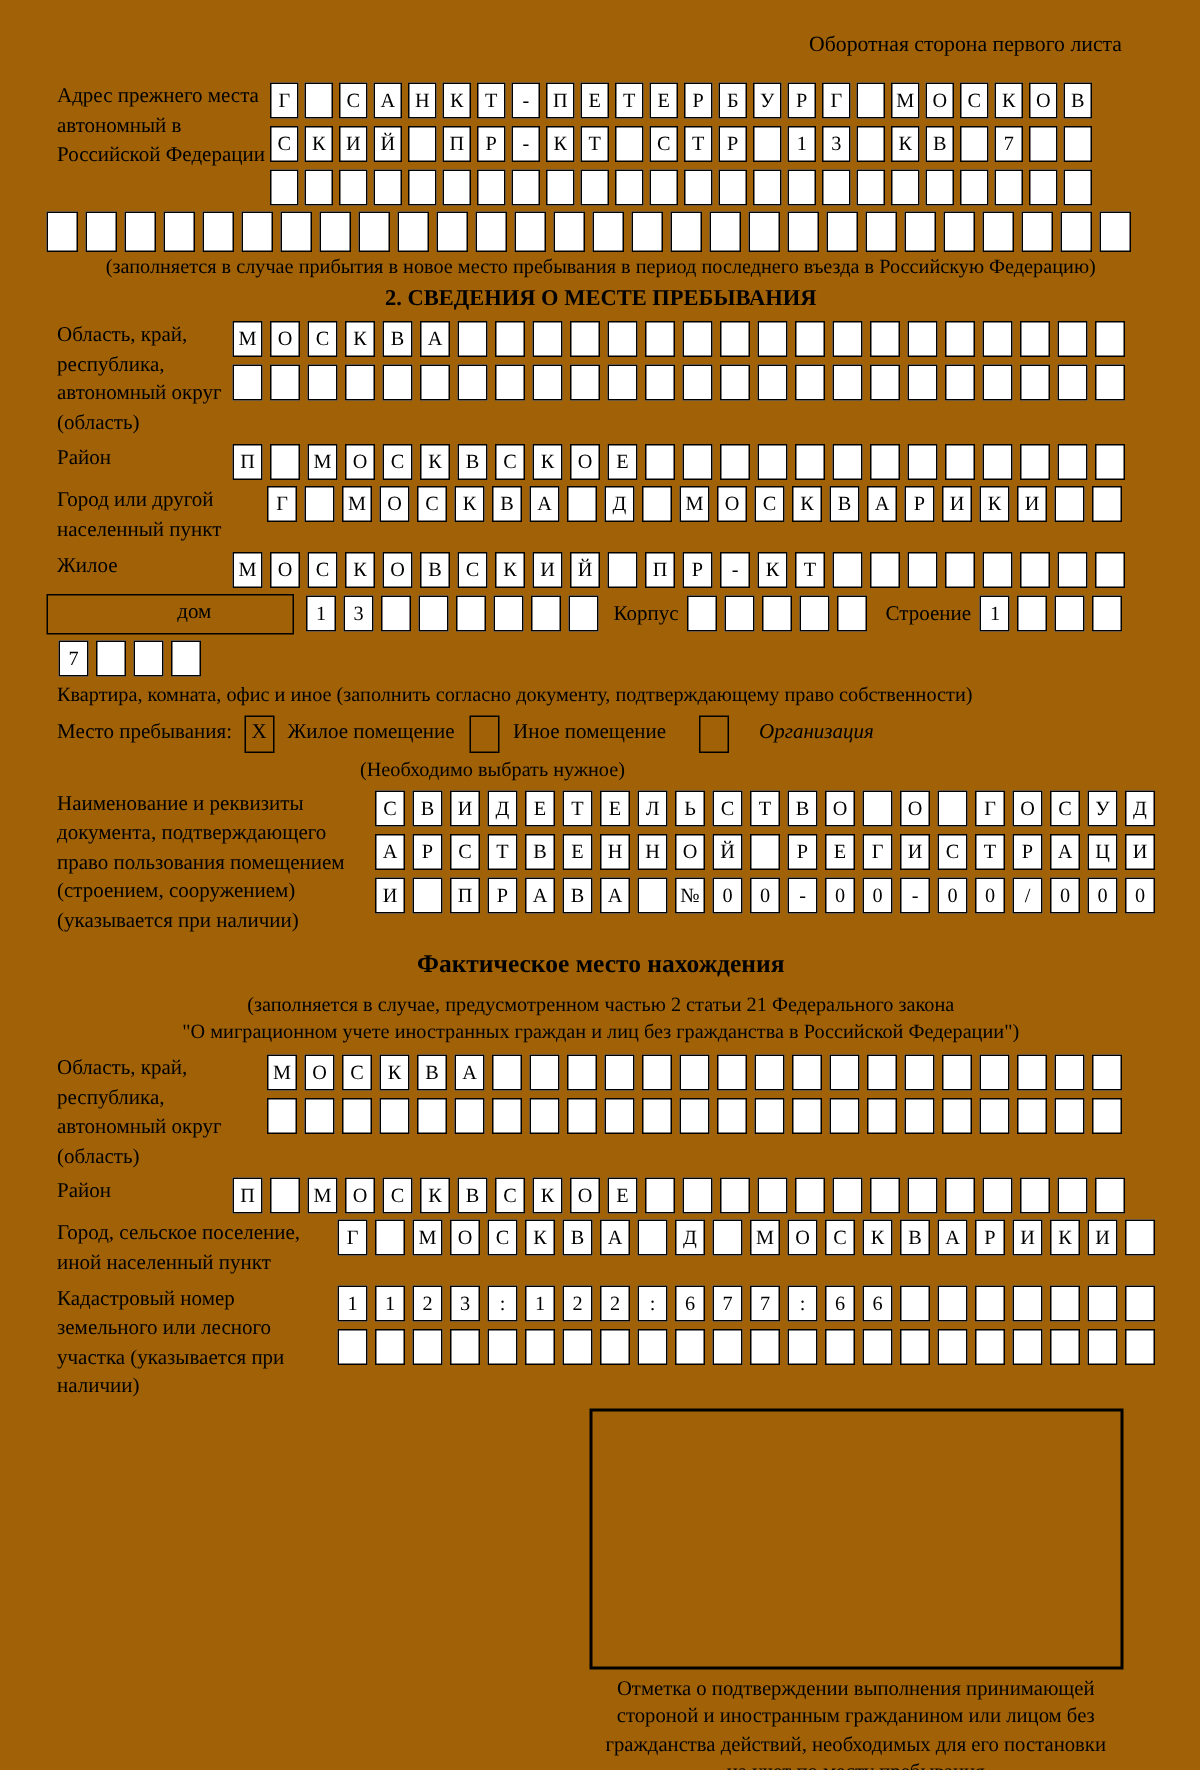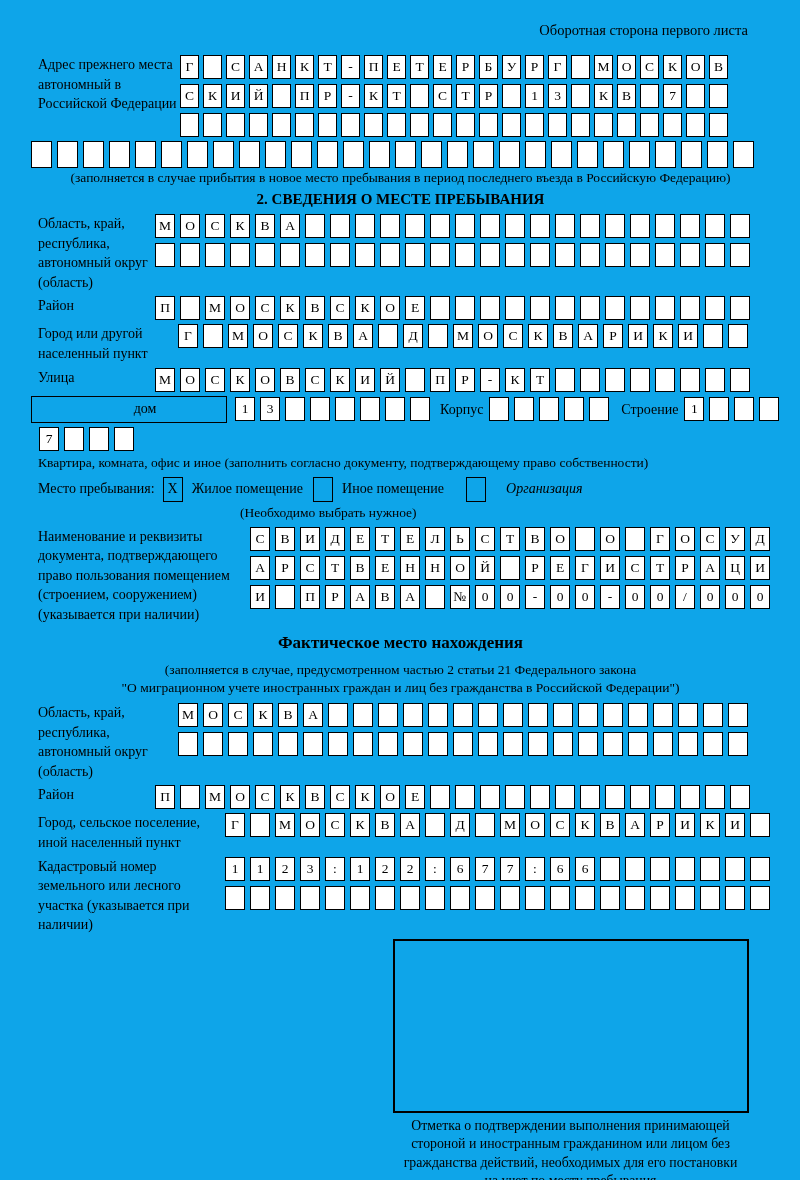--- a/index.html
+++ b/index.html
@@ -1,21 +1,21 @@
 <!DOCTYPE html>
 <html><head>
 <meta charset="utf-8">
 <style>
   html,body{margin:0;padding:0;background:#fff;}
   .page{
     position:relative;
     width:800px;height:1180px;
     box-sizing:border-box;
     padding:10px 30px 0 31px;
-    background:#0ea5e9;
+    background:#a16207;
     color:#000;
     font-family:"Liberation Serif","DejaVu Serif",serif;
     overflow:hidden;
   }
   .hdr-note{text-align:right;font-size:14.5px;margin:12px 22px 16px 0;}
   .form-row{display:flex;align-items:flex-start;margin-bottom:4px;}
   .label-col{box-sizing:border-box;padding-left:7px;font-size:14px;line-height:1.4;flex-shrink:0;}
   .w149{width:149px;} .w124{width:124px;} .w147{width:147px;}
   .w219{width:219px;} .w194{width:194px;}
   .rows-stack{display:flex;flex-direction:column;gap:5px;}
@@ -31,21 +31,21 @@
   .full-row{margin:3px 0 2px 0;}
   .caption-center{text-align:center;font-size:13.5px;margin:1px 0 4px 0;}
   .caption-left{font-size:13.5px;margin:2px 0 6px 7px;}
   .sec-title{text-align:center;font-weight:bold;font-size:15px;margin:5px 0 6px 0;}
   .sub-title{text-align:center;font-weight:bold;font-size:17px;margin:8px 0 8px 0;}
   .pre-center{text-align:center;font-size:13.5px;white-space:pre-line;line-height:1.35;margin-bottom:6px;}
   .wide-box{
     box-sizing:border-box;height:27px;border:1.8px solid #000;
     display:flex;align-items:center;justify-content:center;font-size:14px;flex-shrink:0;
   }
-  .dom-box{width:196px;padding-left:32px;} .kv-box{width:200px;}
+  .dom-box{width:165px;padding-left:32px;} .kv-box{width:200px;}
   .inline-label{font-size:14px;line-height:27px;flex-shrink:0;}
   .cbox{
     box-sizing:border-box;display:inline-flex;width:20px;height:25px;
     border:1.6px solid #000;align-items:center;justify-content:center;
     font-size:14px;flex-shrink:0;
   }
   .check-row{display:flex;align-items:center;margin:6px 0 0 7px;font-size:14px;}
   .check-row .opt-label{margin:0 10px 0 9px;}
   .note{font-size:13.5px;margin:3px 0 6px 209px;}
   .stamp-wrap{width:399px;margin:4px 0 0 340px;}
@@ -287,21 +287,21 @@
         <span class="cell">Р</span>
         <span class="cell">И</span>
         <span class="cell">К</span>
         <span class="cell">И</span>
         <span class="cell"></span>
         <span class="cell"></span>
       </div>
   </div>
 
   <div class="form-row">
-    <div class="label-col w124">Улица</div>
+    <div class="label-col w124">Жилое</div>
     <div class="cells">
         <span class="cell">М</span>
         <span class="cell">О</span>
         <span class="cell">С</span>
         <span class="cell">К</span>
         <span class="cell">О</span>
         <span class="cell">В</span>
         <span class="cell">С</span>
         <span class="cell">К</span>
         <span class="cell">И</span>

